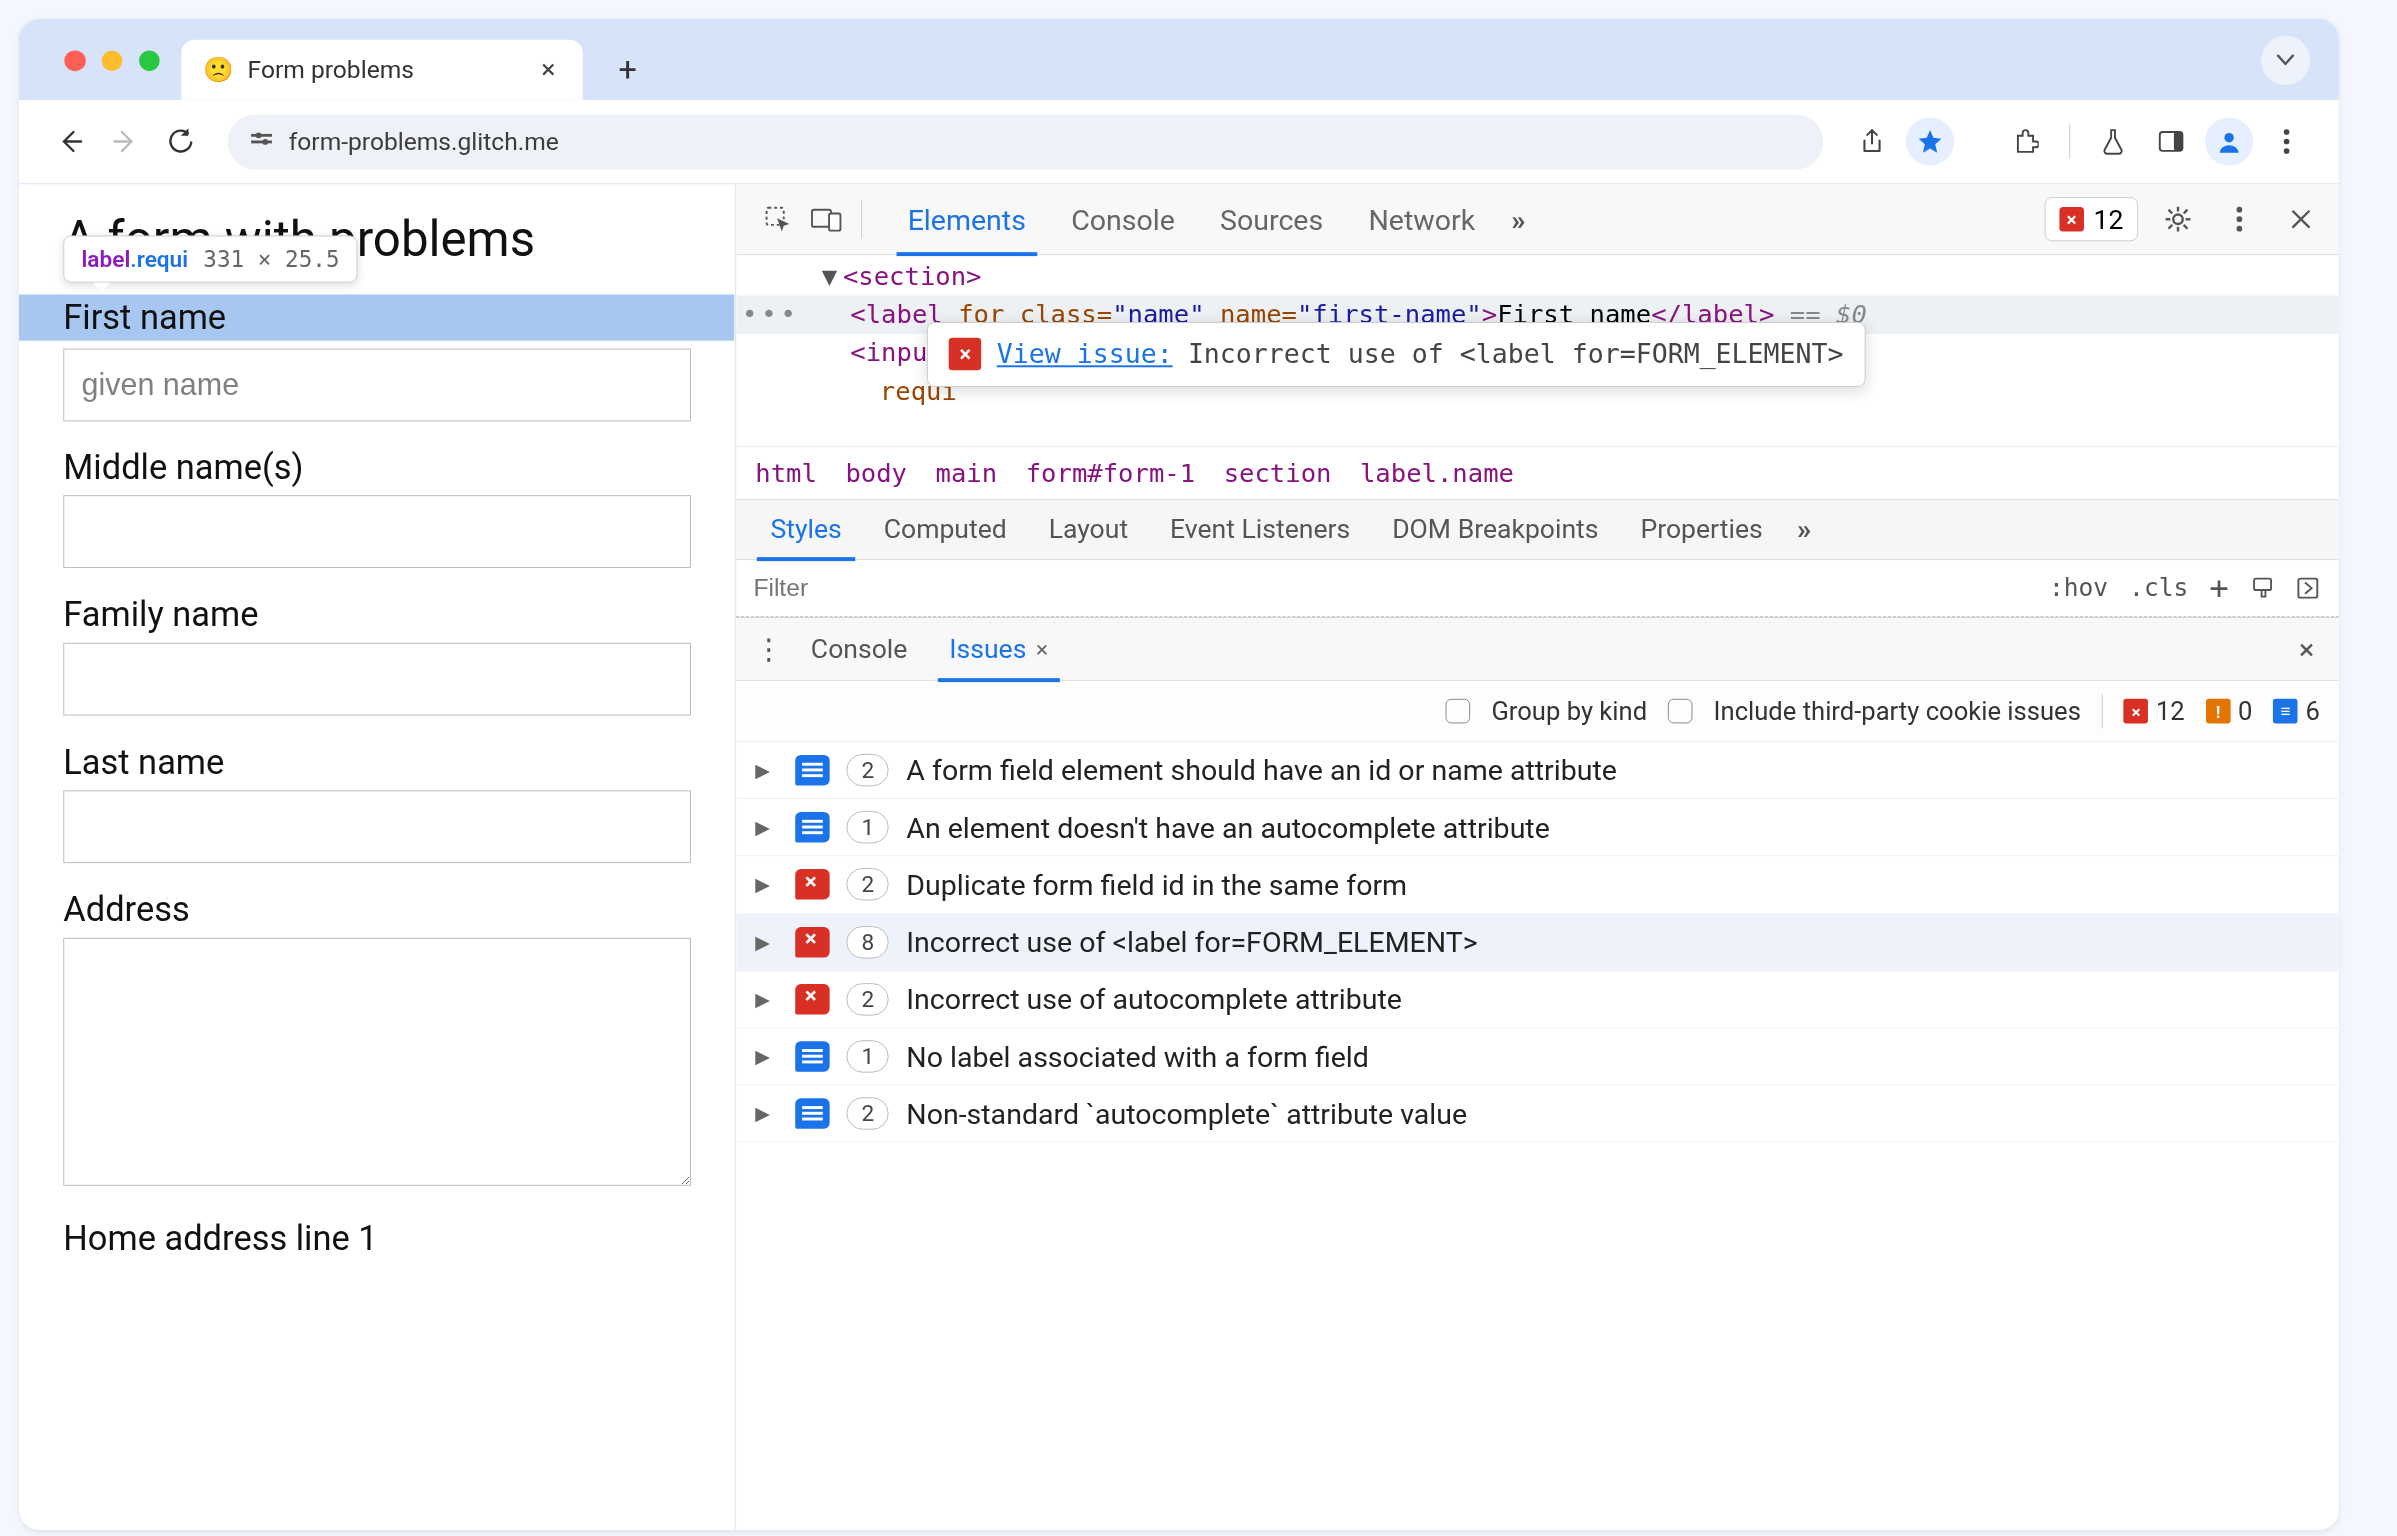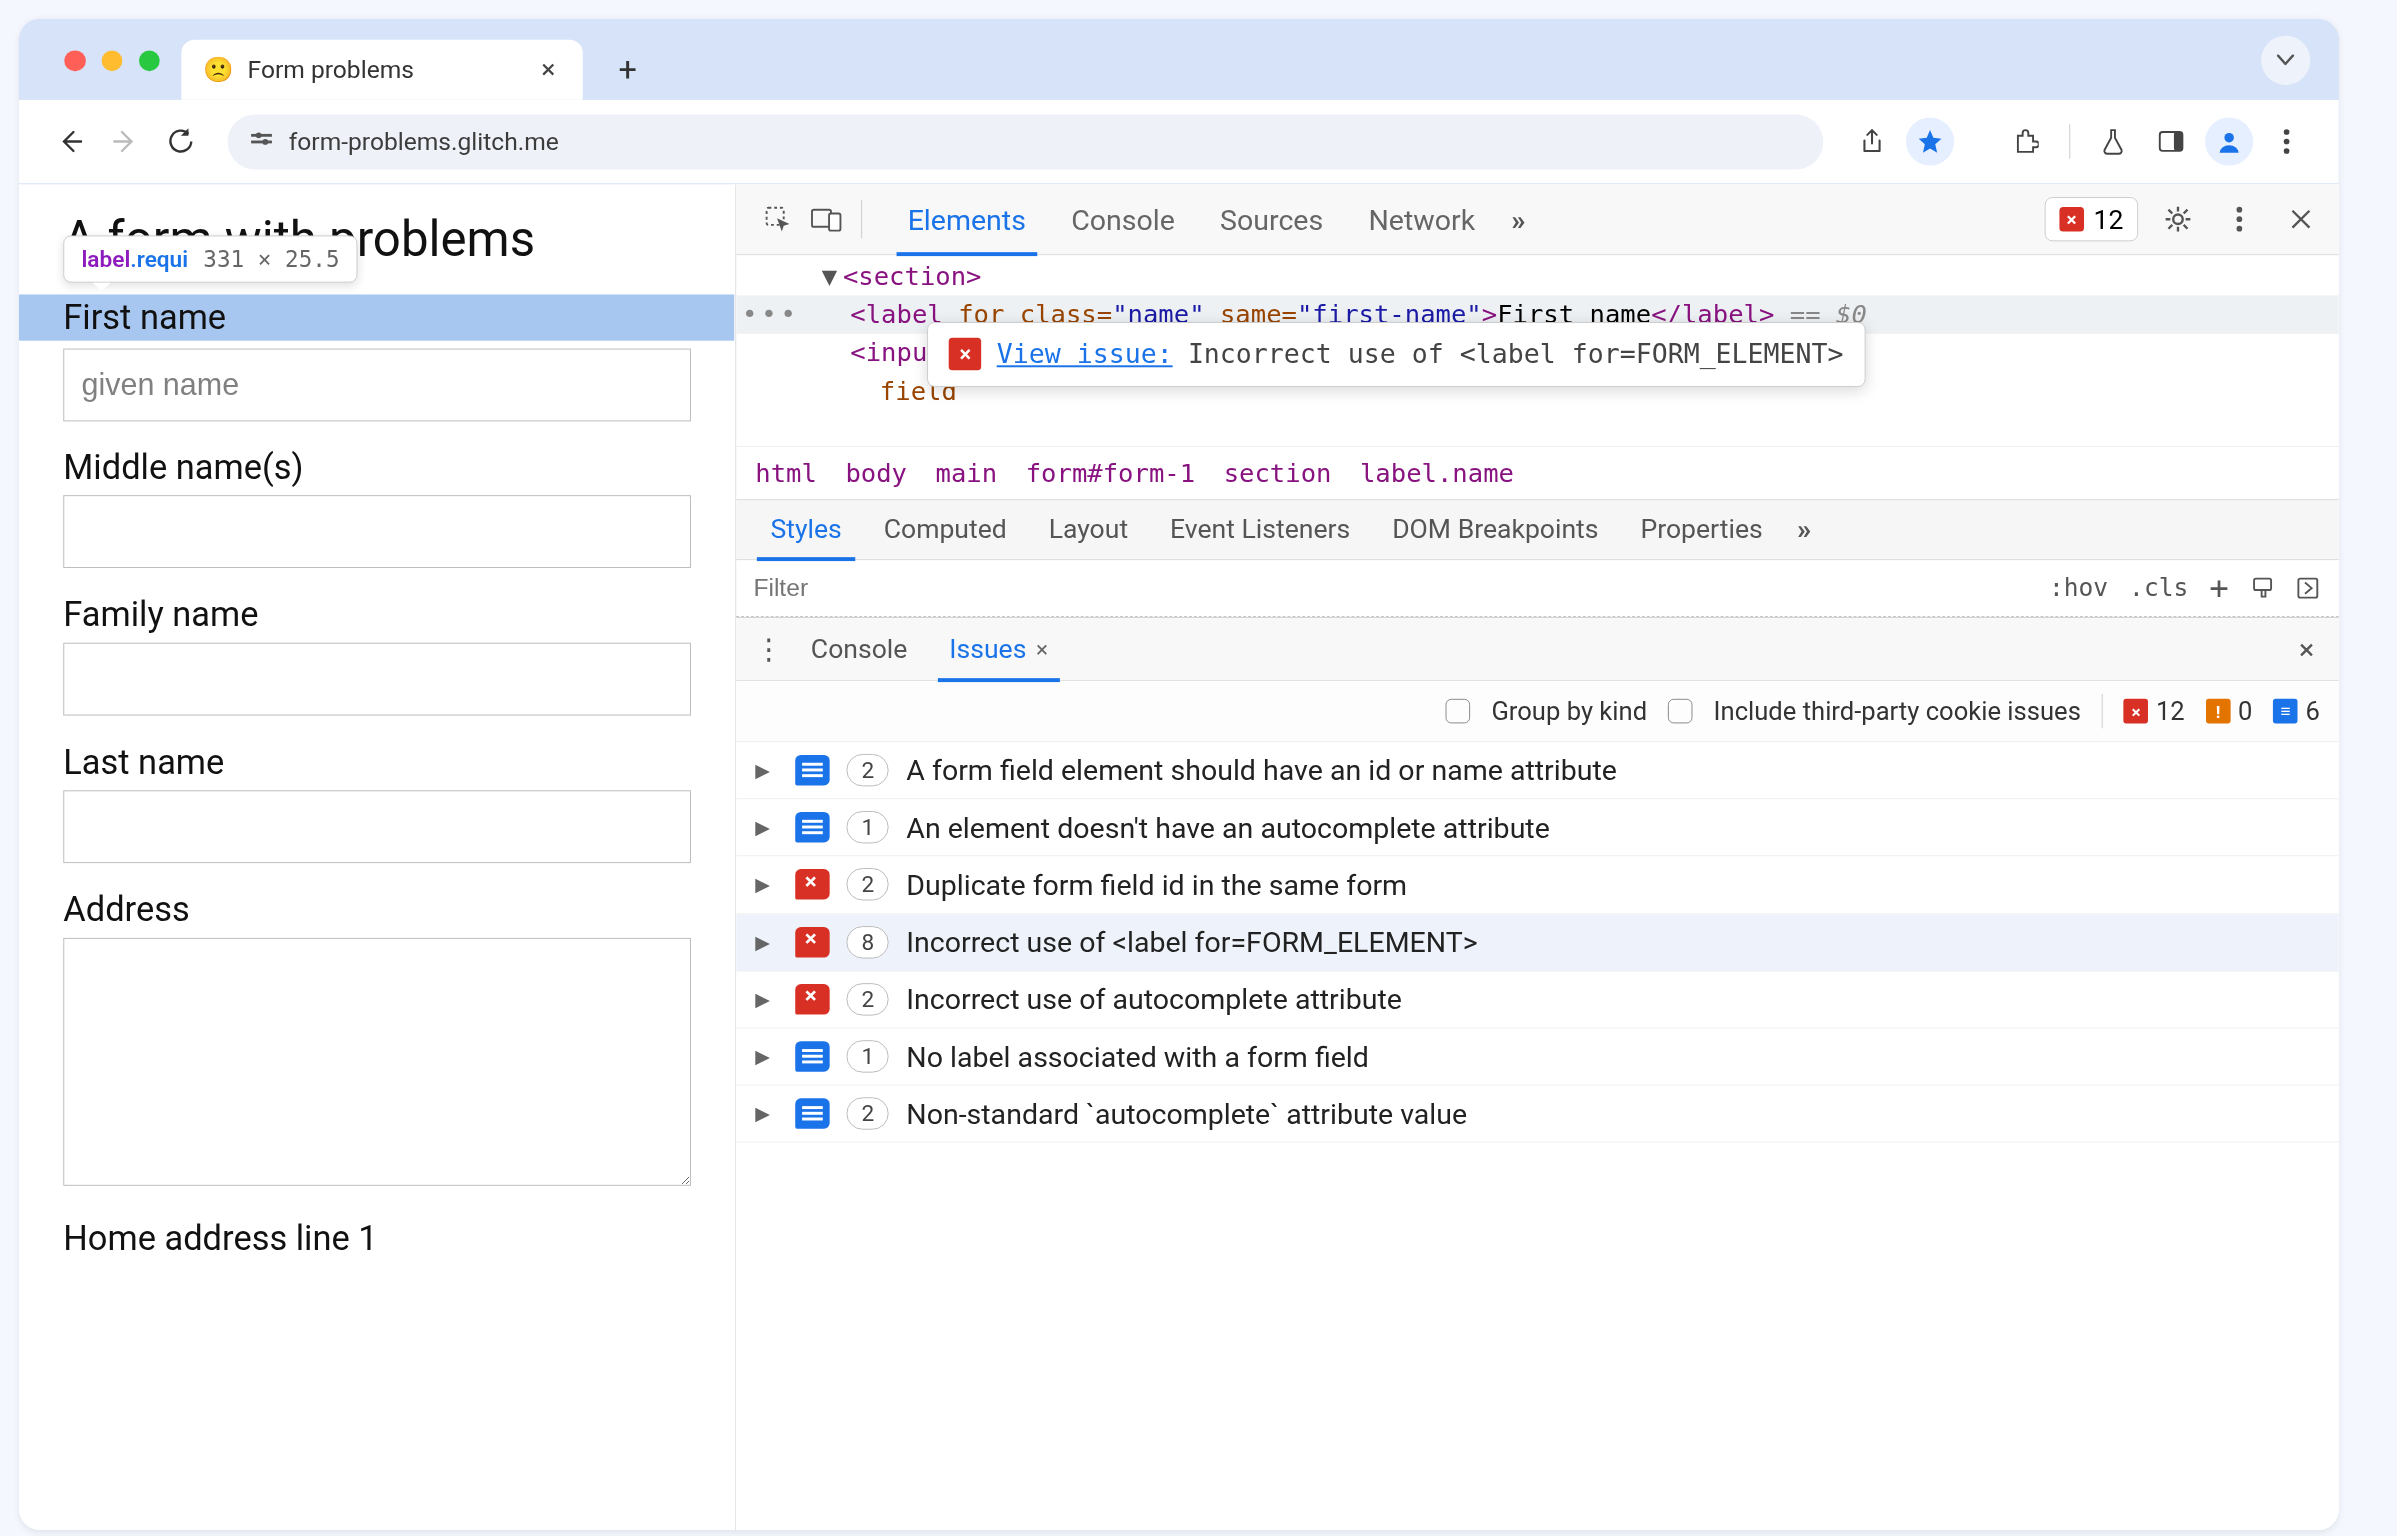--- a/index.html
+++ b/index.html
@@ -408,28 +408,28 @@
 
       <div class="dom-tree">
         <div class="dom-line">
           <span style="color:#555; margin-right:5.8px;">▼</span><span class="tag-p">&lt;section&gt;</span>
         </div>
         <div class="dom-line indent1 sel">
           <span class="dots">•••</span>
           <span class="tag-p">&lt;label</span>
           <span class="attr-n wavy"> for </span>
           <span class="attr-n">class=</span><span class="attr-v">"name"</span>
-          <span class="attr-n"> same=</span><span class="attr-v">"first-name"</span><span class="tag-p">&gt;</span><span class="txt">First name</span><span class="tag-p">&lt;/label&gt;</span>
+          <span class="attr-n"> name=</span><span class="attr-v">"first-name"</span><span class="tag-p">&gt;</span><span class="txt">First name</span><span class="tag-p">&lt;/label&gt;</span>
           <span class="endhint"> == $0</span>
         </div>
         <div class="dom-line indent1">
           <span class="tag-p">&lt;input </span><span style="visibility:hidden">id="given-name" name="given-name" autocomplete="give</span><span class="attr-v">-name"</span>
         </div>
         <div class="dom-line indent1" style="padding-left:146px">
-          <span class="attr-n">field</span>
+          <span class="attr-n">requi</span>
         </div>
 
         <div class="view-issue-pop">
           <span class="xbadge">×</span>
           <a href="#">View issue:</a>
           <span class="rest">Incorrect use of &lt;label for=FORM_ELEMENT&gt;</span>
         </div>
       </div>
 
       <div class="bc-row" id="bc-row">

